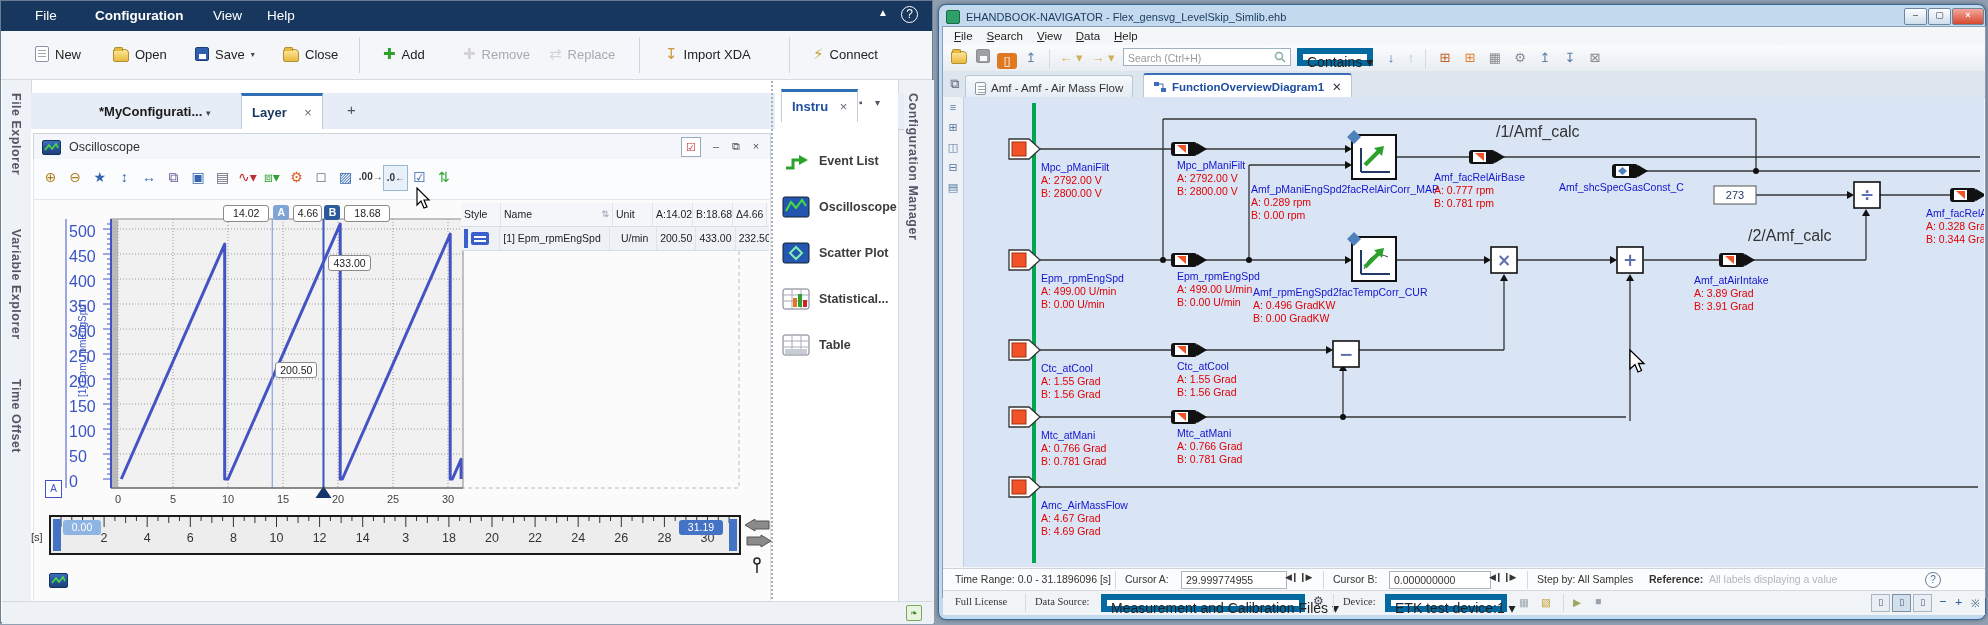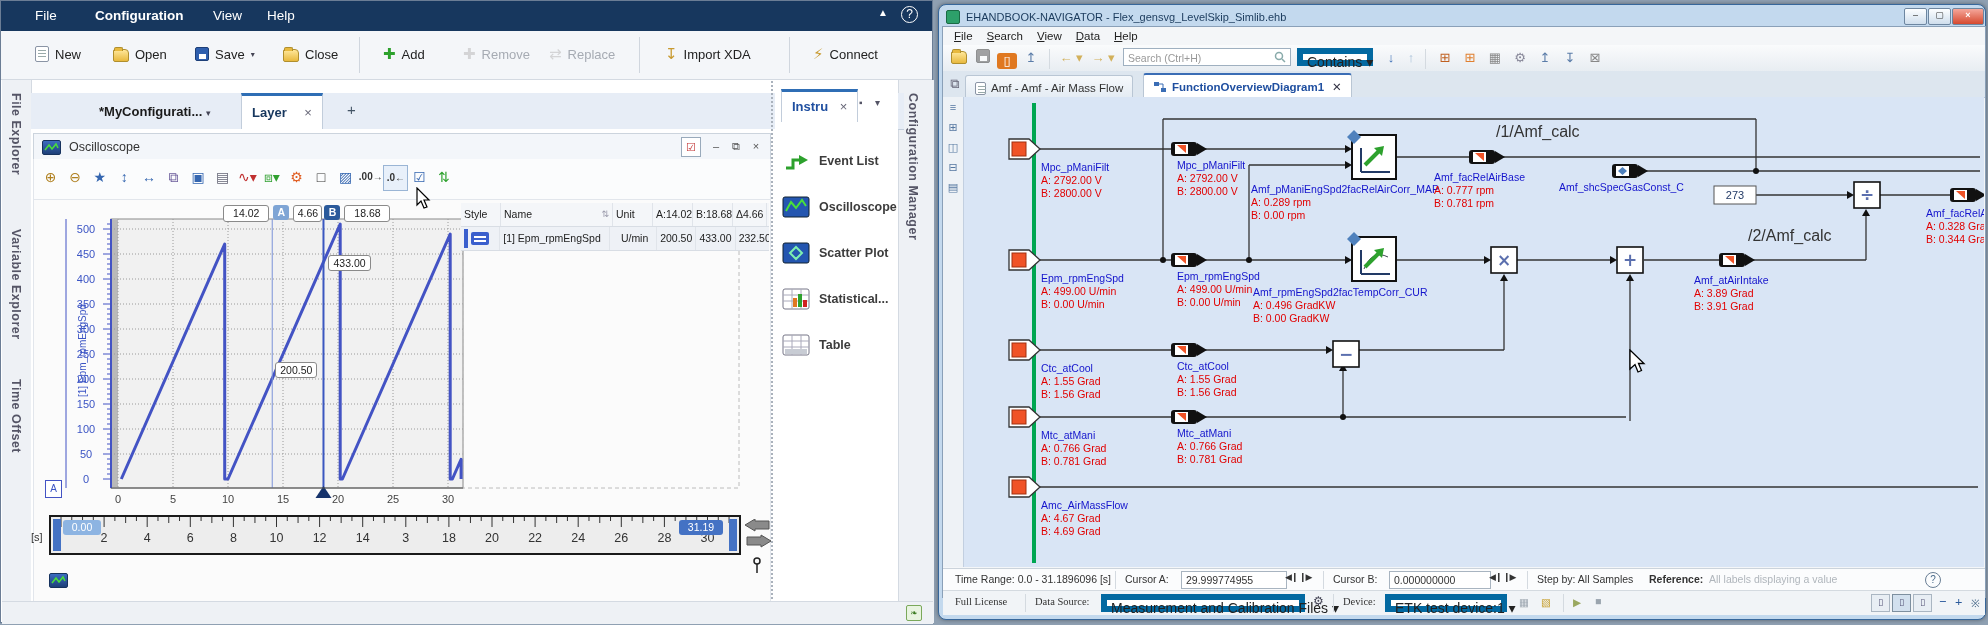--- a/index.html
+++ b/index.html
@@ -33,21 +33,21 @@
   .vtext{writing-mode:vertical-rl;font-size:12.5px;color:#555;letter-spacing:.5px;}
   
   .panel-hdr{left:32px;top:132px;width:736px;height:26px;background:#f3f6fa;border:1px solid #ccd4dd;display:flex;align-items:center;font-size:12.5px;color:#333;}
   .ph-ic{margin:0 8px 0 8px;}
   .osc-mini{width:17px;height:13px;background:linear-gradient(#3c6cc0,#1d3f78);border:1px solid #16325e;border-radius:2px;position:relative;}
   .osc-mini svg{position:absolute;left:0;top:0;}
   .osc-tb-ic{position:absolute;top:4px;width:23px;height:24px;text-align:center;font-size:14px;line-height:24px;color:#4a5a78;}
   .hdr-win-ic{position:absolute;top:4px;width:18px;height:18px;text-align:center;font-size:11px;line-height:18px;color:#555;}
   .val-box{position:absolute;background:#fff;border:1px solid #8a8a8a;border-radius:3px;font-size:10.5px;color:#222;padding:0 4px;line-height:14px;}
   .chip{position:absolute;border-radius:3px;font-size:10.5px;line-height:15px;text-align:center;}
-  .ylab{position:absolute;width:34px;text-align:center;font-size:11px;color:#3b54c4;}
+  .ylab{position:absolute;width:34px;text-align:left;font-size:16px;color:#3b54c4;}
   .xlab{position:absolute;width:30px;text-align:center;font-size:11px;color:#444;}
   .rlab{position:absolute;width:24px;text-align:center;font-size:12.5px;color:#333;}
   
   .otab{position:absolute;left:460px;top:166px;width:308px;font-size:10.5px;color:#222;}
   .otr{display:flex;border-bottom:1px solid #d8dde4;}
   .otc{box-sizing:border-box;border-right:1px solid #e0e4ea;padding:0 3px;line-height:23px;white-space:nowrap;overflow:hidden;}
   
   .instr-item{position:absolute;left:6px;width:118px;height:40px;display:flex;align-items:center;gap:8px;font-size:12.5px;font-weight:bold;color:#3c3c3c;}
   
   #rw{left:938px;top:4px;width:1048px;height:616px;background:#c3d9ee;border:1px solid #37679b;border-radius:8px;box-shadow:0 0 4px rgba(0,0,0,.4);}

